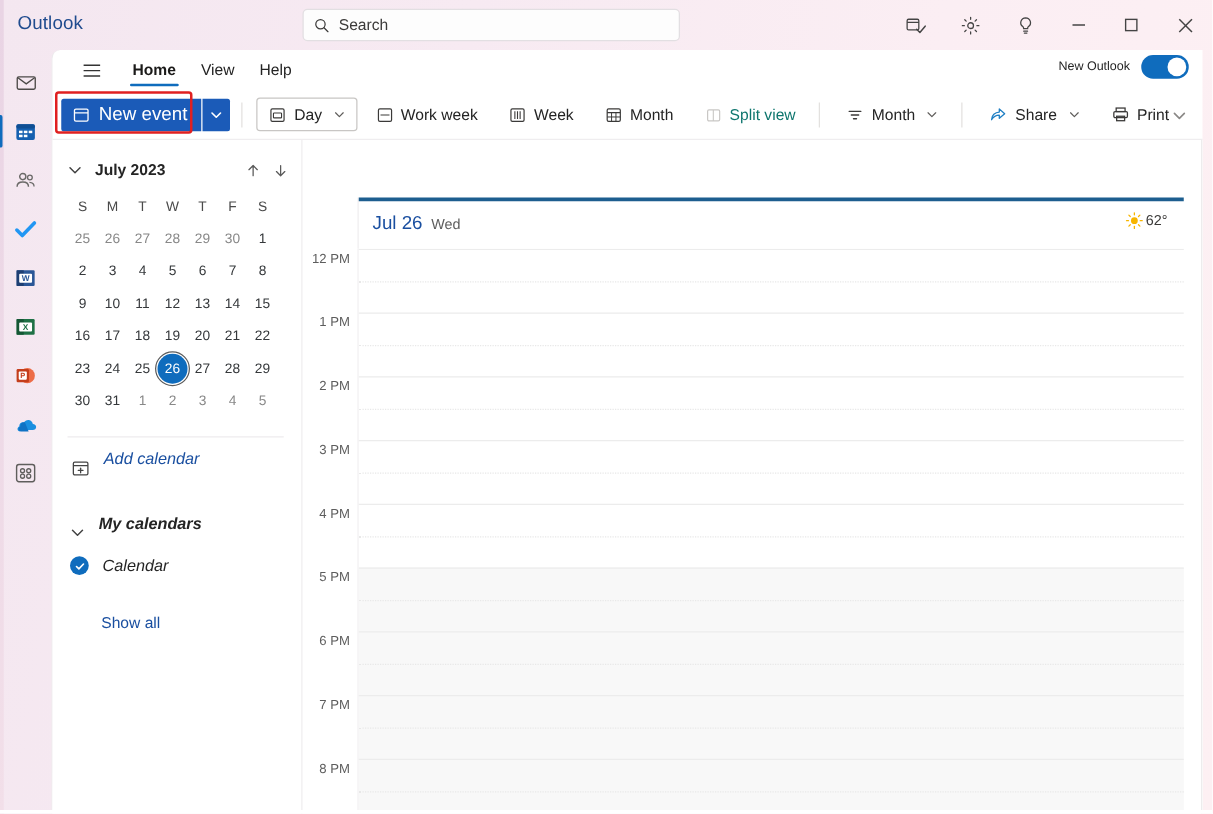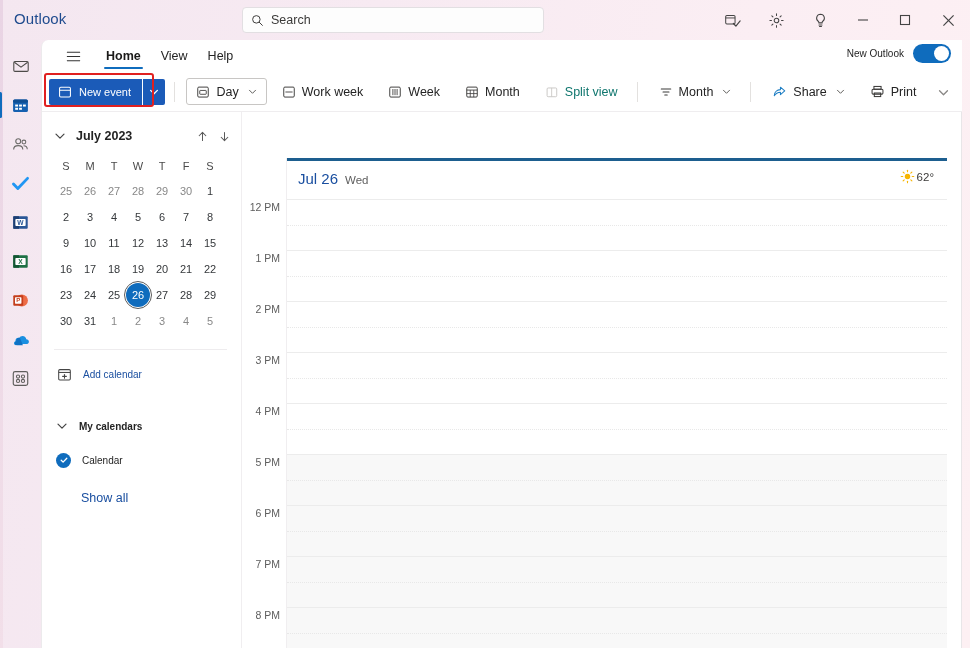--- a/index.html
+++ b/index.html
@@ -108,21 +108,21 @@
     border-bottom: 1px solid #efedef;
   }
   .newevent-wrap { position: relative; display: flex; align-items: center; }
   .newevent-hl {
     position: absolute; left: -5px; top: -6px; width: 110px; height: 34px;
     border: 2px solid #e02020; border-radius: 3px; pointer-events: none;
   }
   .btn-newevent {
     height: 26px; background: #1b5bb8; color: #fff;
     border-radius: 2px 0 0 2px; display: flex; align-items: center;
-    gap: 7px; padding: 0 11px 0 9px; font-size: 11px;
+    gap: 7px; padding: 0 11px 0 9px; font-size: 15px;
   }
   .btn-newevent-caret {
     height: 26px; width: 22px; background: #1b5bb8; color: #fff;
     border-radius: 0 2px 2px 0; display: flex; align-items: center;
     justify-content: center; margin-left: 1.5px;
   }
   .cb-btn {
     height: 27px; display: flex; align-items: center; gap: 6px;
     padding: 0 9px; font-size: 12.5px; color: #242424; border-radius: 3px;
     border: 1px solid transparent; margin-left: 2px;
@@ -160,23 +160,23 @@
   .mc-day {
     width: 24px; height: 24px; display:flex; align-items:center; justify-content:center;
     font-size: 11px; color: #35383b; border-radius: 50%;
   }
   .mc-day.sel {
     background: #0f6cbd; color: #fff; border-radius: 50%;
     outline: 1px solid #5c5c5c; outline-offset: 1px;
   }
   .cs-divider { height: 1px; background: #eeecee; margin: 16px 14px 0 12px; }
   .cs-row {
-    display: flex; align-items: center; gap: 11px;
+    display: flex; gap: 11px;
     height: 30px; padding-left: 14px; margin-top: 9px;
-    font-size: 10px; color: #242424;
+    font-size: 13px; color: #242424; font-style: italic;
   }
   .cs-row.link { color: #1a4fa0; }
   .cs-row .ic { width: 16px; display:flex; align-items:center; justify-content:center; }
   .cs-row.group { margin-top: 22px; font-weight: 600; padding-left: 12px; gap: 9px;}
   .cs-showall { font-size: 12.5px; color: #1a4fa0; padding-left: 39px; margin-top: 16px; }
   .chk-dot {
     width: 15px; height: 15px; border-radius: 50%; background: #0f6cbd;
     display:flex; align-items:center; justify-content:center;
   }
 

